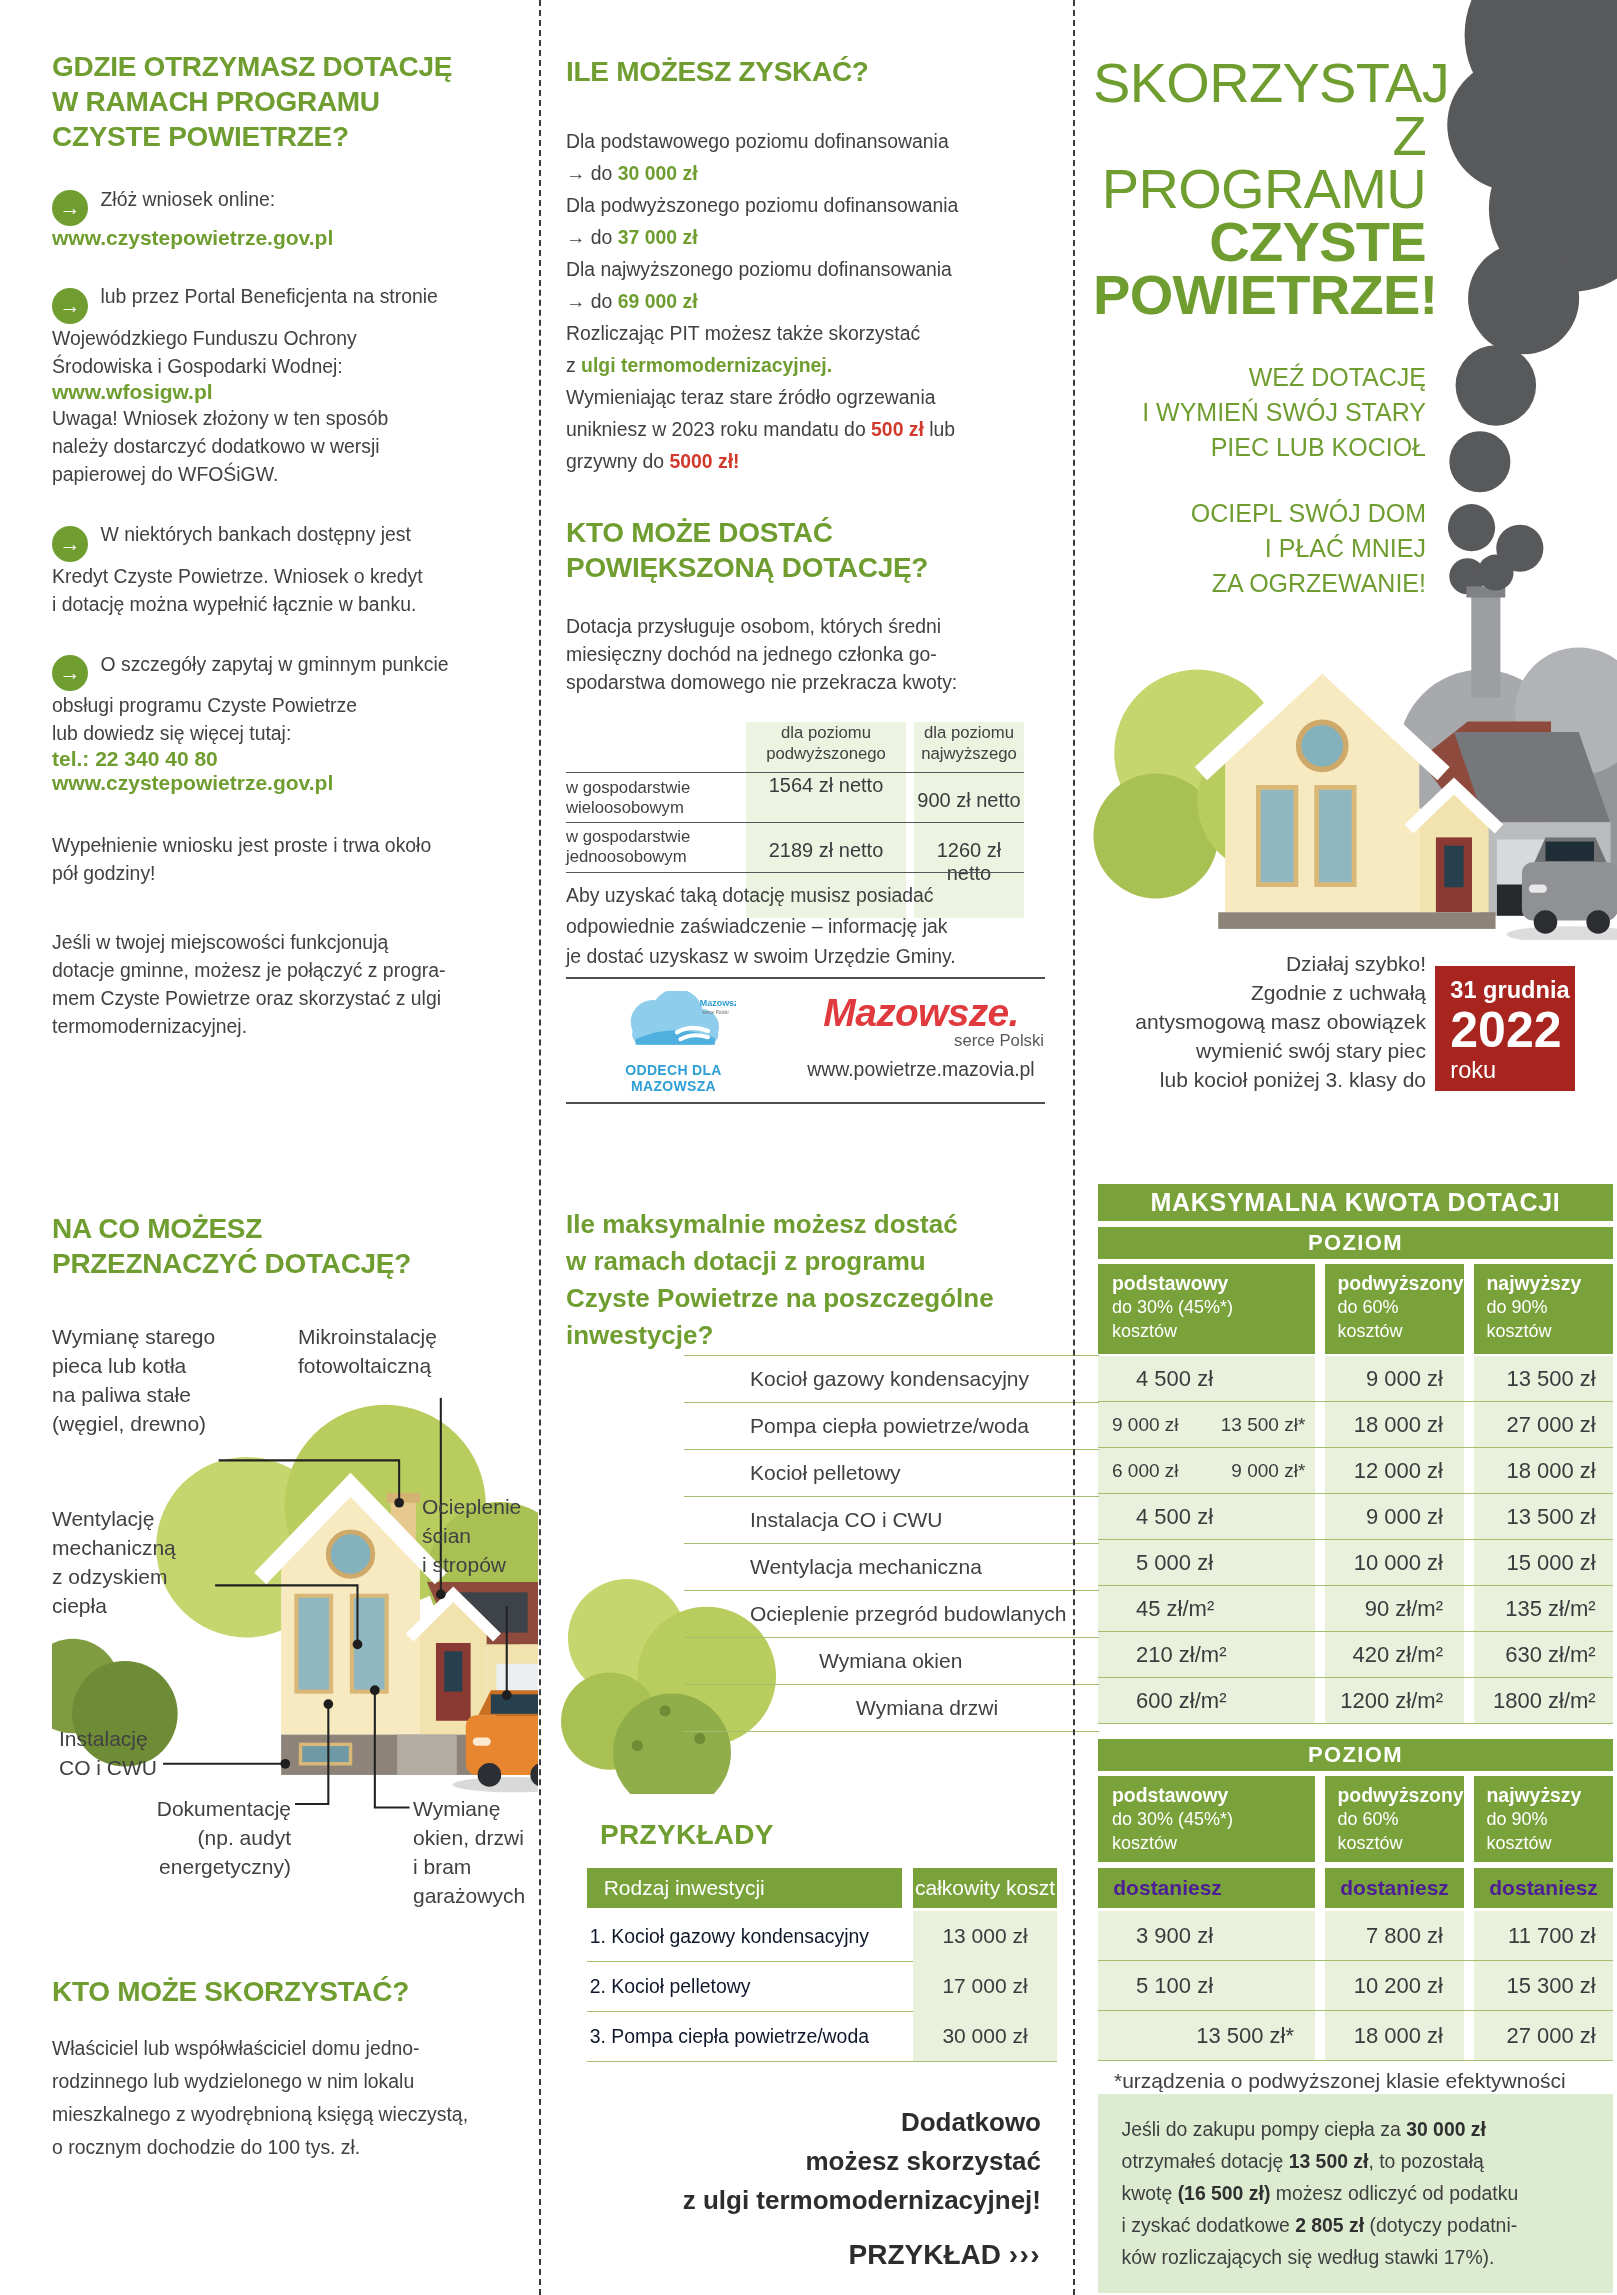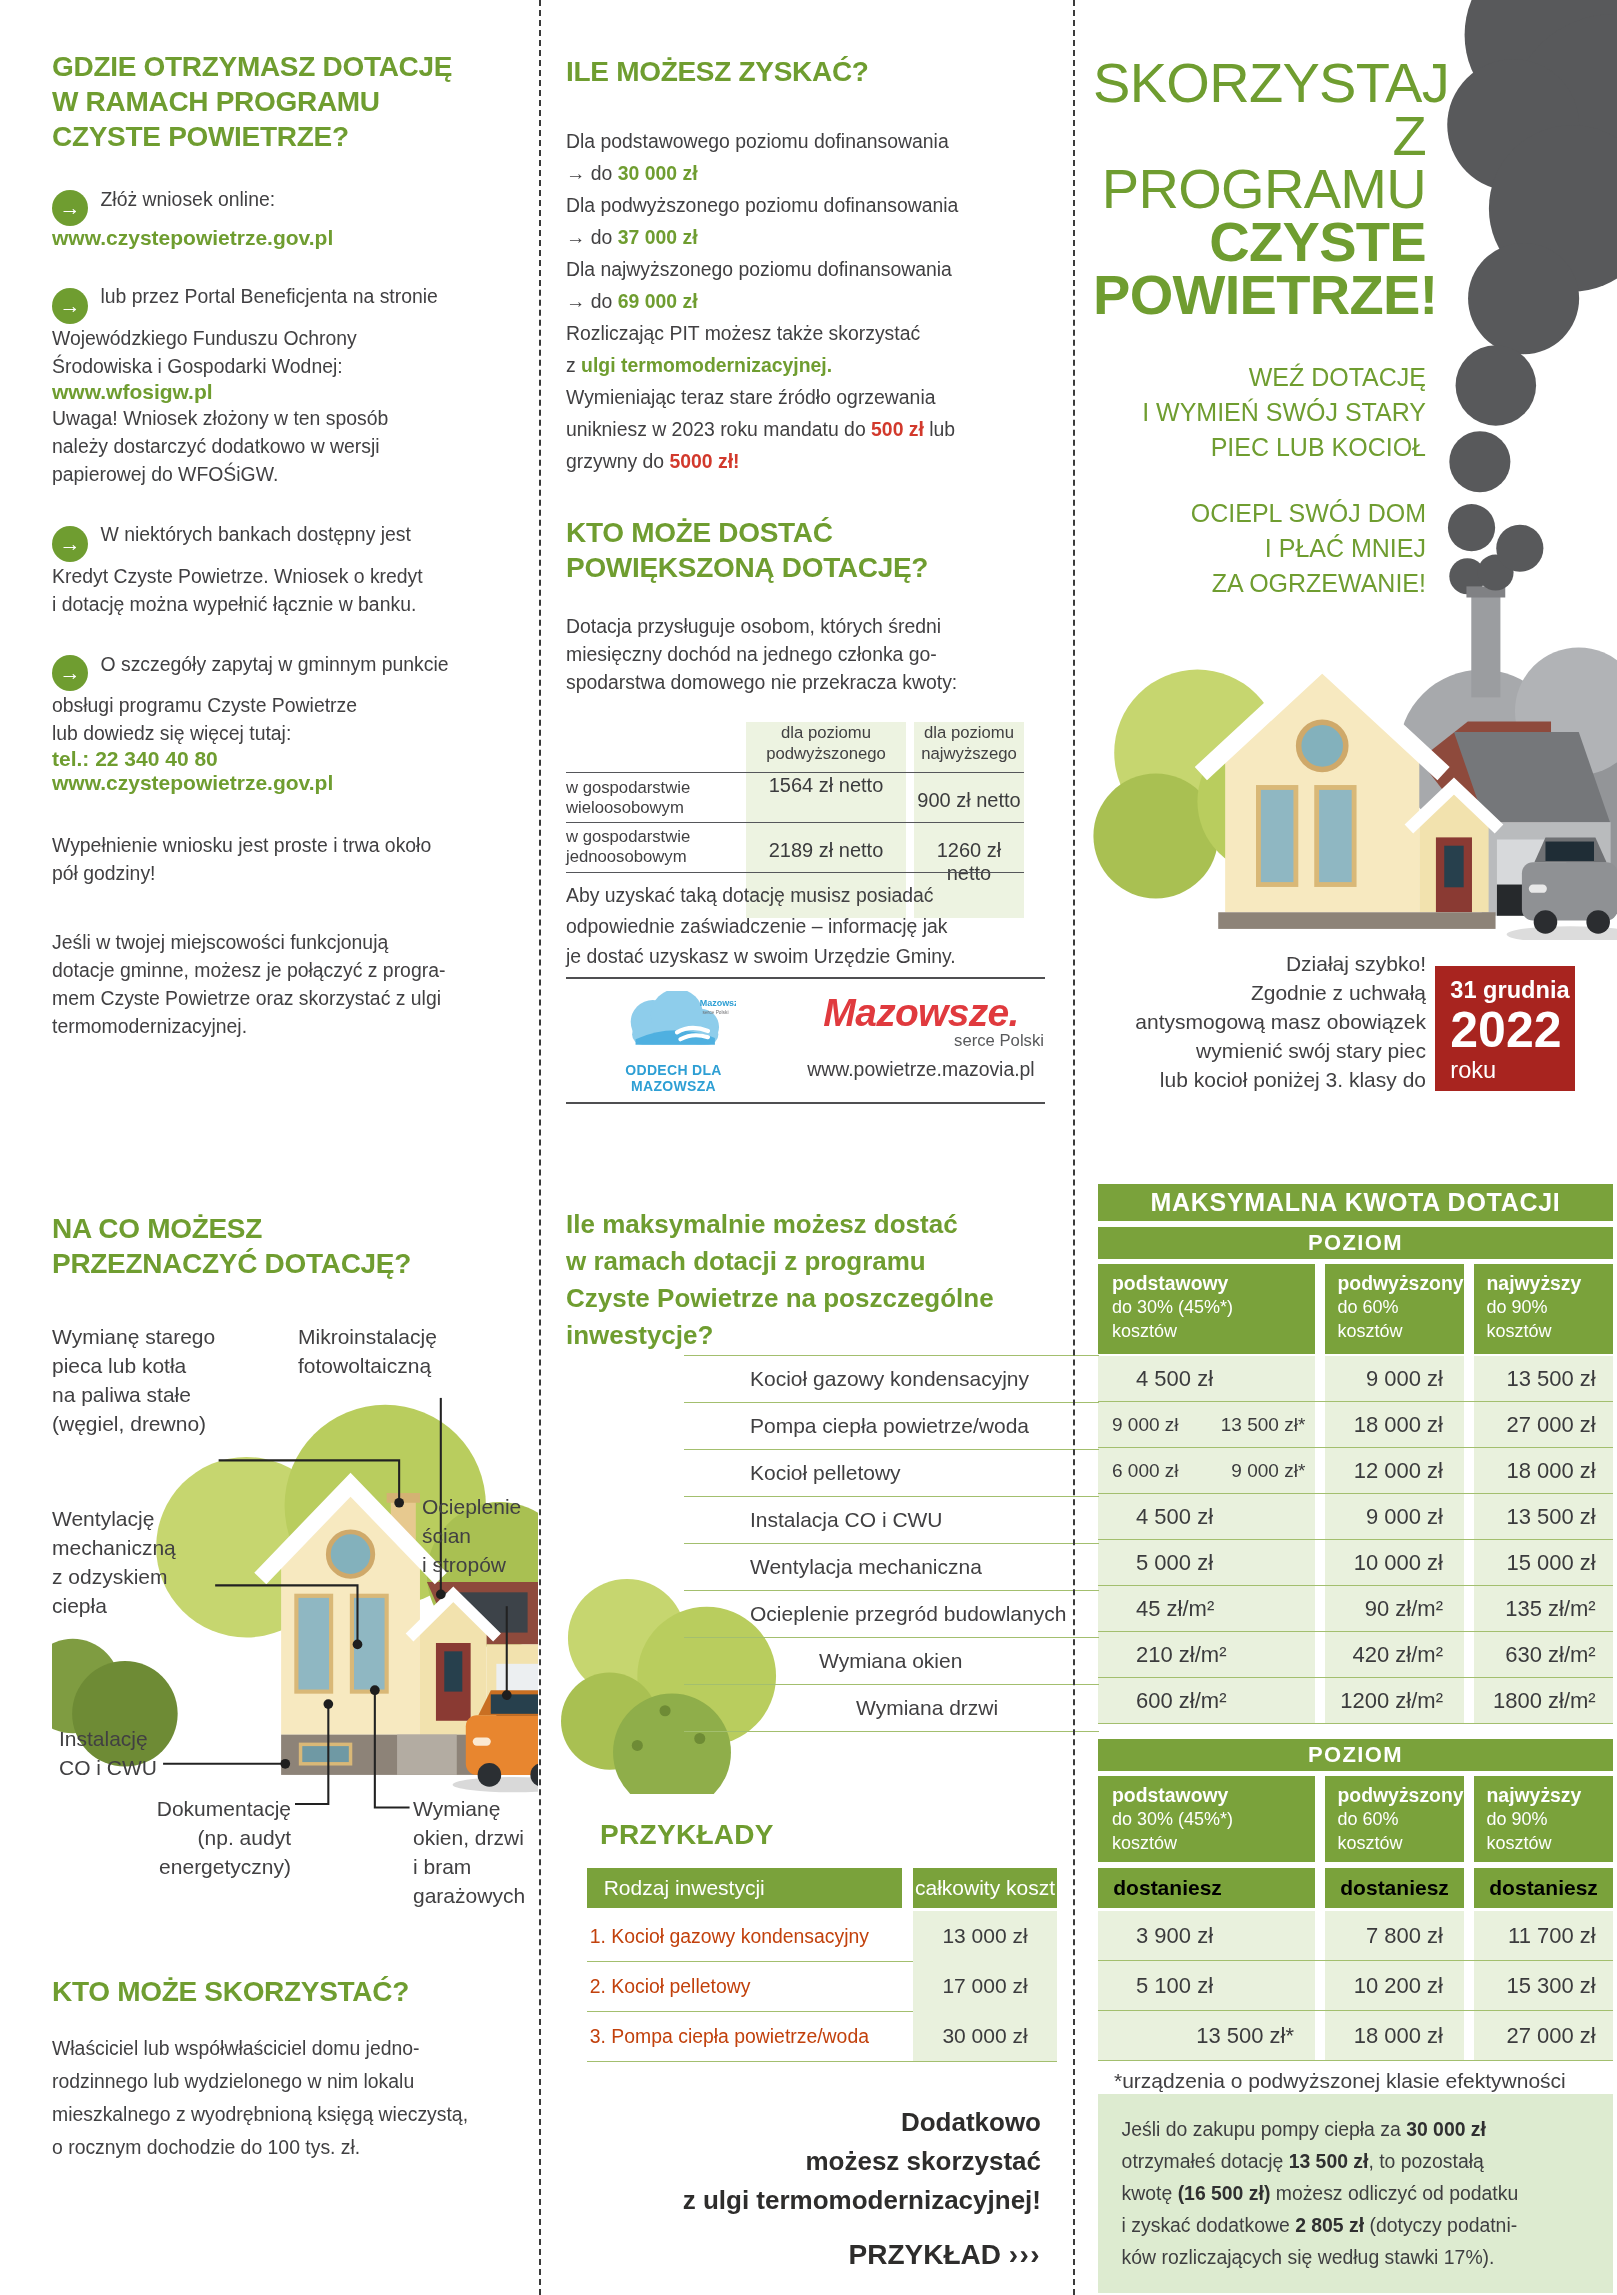--- a/index.html
+++ b/index.html
@@ -30,31 +30,31 @@
   .gcellh .b2{font-weight:normal;font-size:18px;line-height:23.6px;display:block;white-space:pre-line;}
   .trow{position:relative;border-bottom:1.4px solid #a3bf6e;}
   .tcell{position:absolute;top:0;bottom:0;background:#e9f1dd;font-size:22px;color:#3b3b3d;display:flex;align-items:center;}
   .tcell.right{justify-content:flex-end;}
   .num2{font-size:19px;}
   
   .irow{position:relative;border-bottom:1.4px solid #a3bf6e;font-size:21px;color:#414042;display:flex;align-items:center;}
   
   .exh{background:#7aa23b;color:#fff;font-size:21px;position:absolute;top:0;height:40px;display:flex;align-items:center;}
   .exrow{position:absolute;width:470px;height:50px;border-bottom:1.4px solid #a3bf6e;}
-  .exlab{position:absolute;left:2.8px;top:0;height:50px;display:flex;align-items:center;font-size:19.4px;color:#c2410c;}
+  .exlab{position:absolute;left:2.8px;top:0;height:50px;display:flex;align-items:center;font-size:19.4px;color:#0f172a;}
   .exval{position:absolute;left:326px;width:144px;top:0;height:50px;background:#e9f1dd;display:flex;align-items:center;justify-content:center;font-size:21px;color:#3b3b3d;}
   .rt{text-align:right;}
   .promo-big{font-size:56px;line-height:53px;color:#6f9d30;letter-spacing:-0.7px;}
   .promo-sub{font-size:25px;line-height:35px;color:#6f9d30;}
   .label-ill{font-size:21px;line-height:29px;color:#414042;white-space:pre-line;z-index:6;}
   .rule-dark{position:absolute;height:2.1px;background:#4f4f51;}
   #taxbox{position:absolute;left:1098px;top:2094px;width:515px;background:#ddebd0;padding:19.4px 23.6px;box-sizing:border-box;
           font-size:19.4px;line-height:32px;color:#3e3e40;white-space:pre-line;}
   #taxbox b{color:#2f2f30;}
-  .dost{background:#7aa23b;color:#000000;font-weight:bold;font-size:21px;position:absolute;display:flex;align-items:center;padding-left:15.3px;box-sizing:border-box;}
+  .dost{background:#7aa23b;color:#4c1d95;font-weight:bold;font-size:21px;position:absolute;display:flex;align-items:center;padding-left:15.3px;box-sizing:border-box;}
 </style>
 </head>
 <body>
 
 <div id="page">
 
   <div class="fold" style="left:539px;"></div>
   <div class="fold" style="left:1073px;"></div>
 
   <div class="abs" style="left:52px;top:49px;width:458px;">

